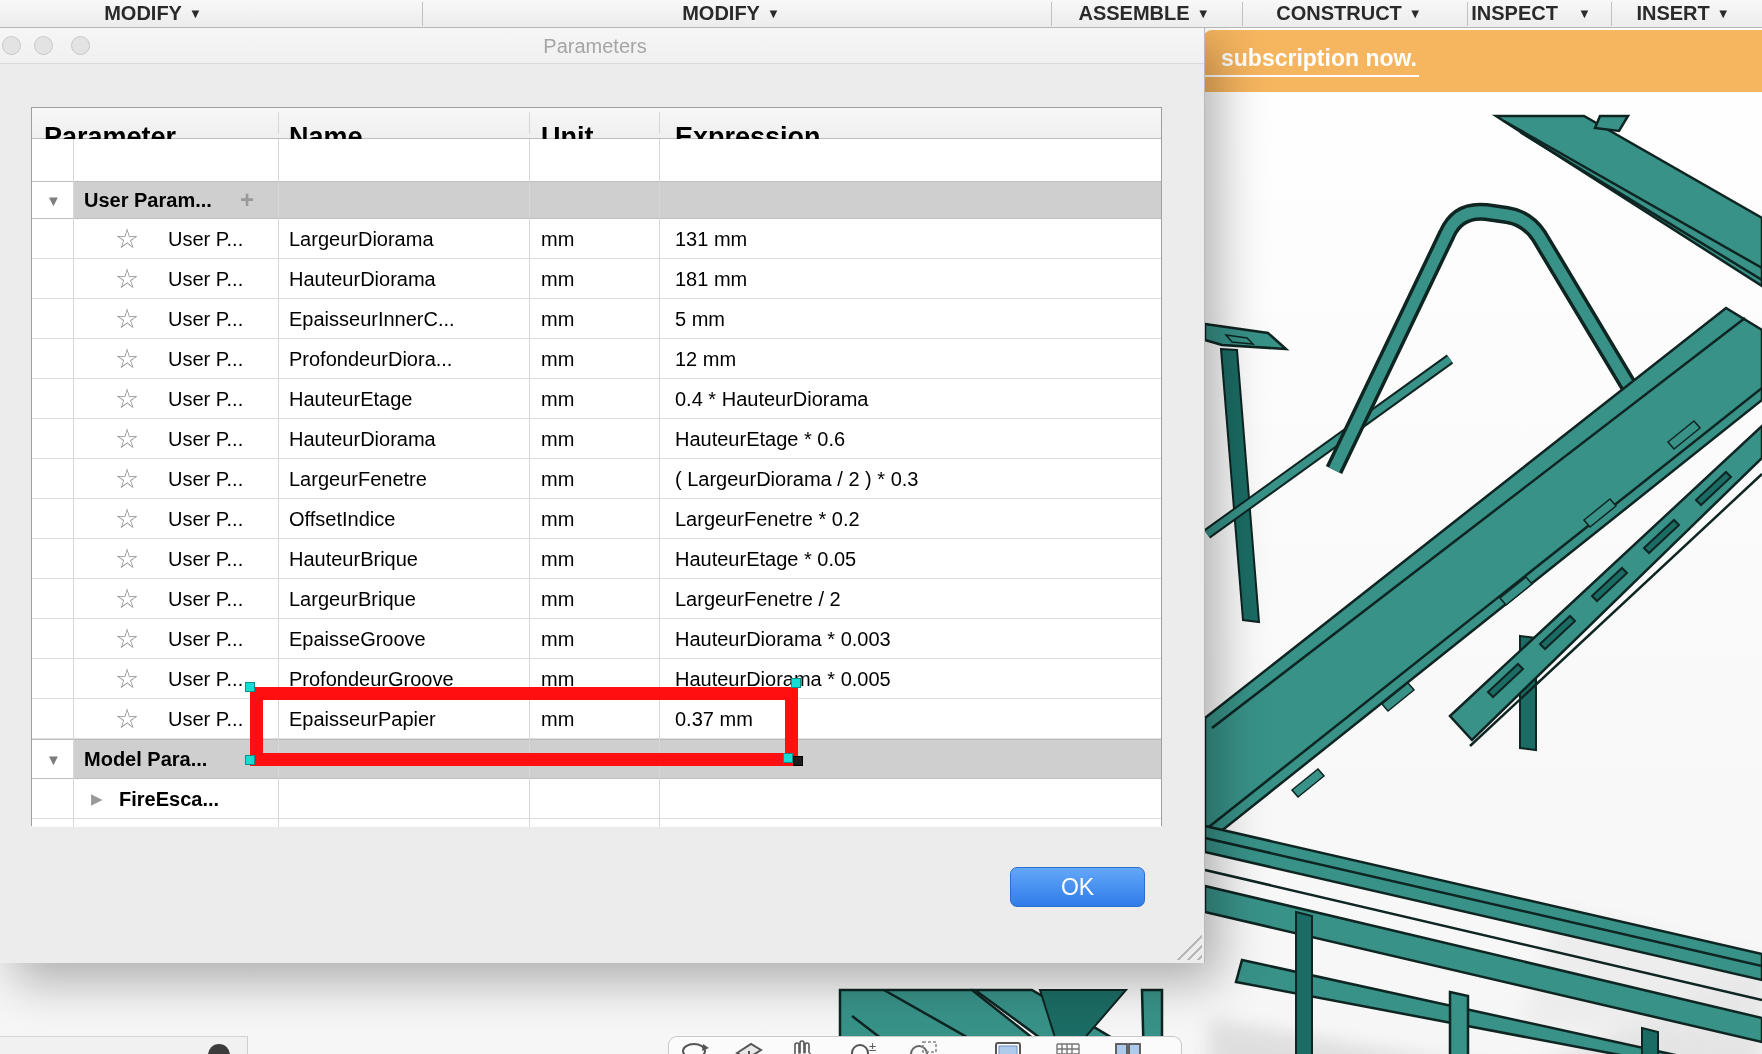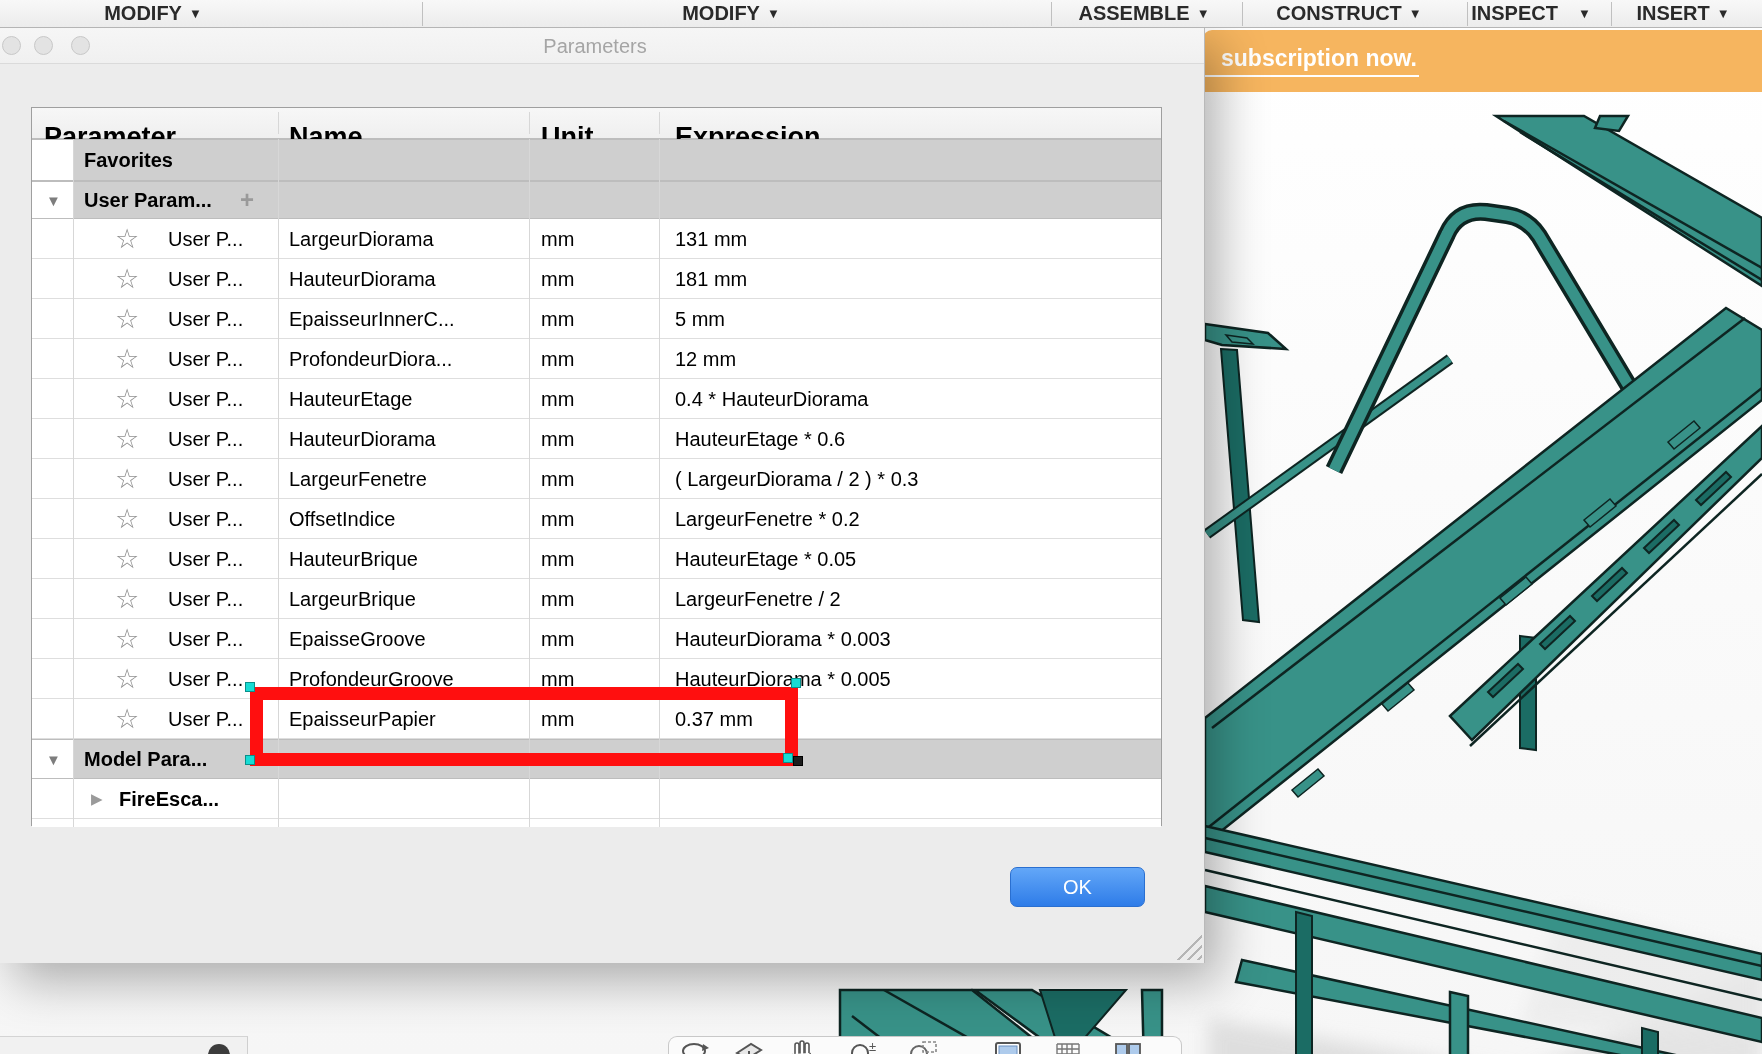--- a/index.html
+++ b/index.html
@@ -59,21 +59,21 @@
     font-size:24px; font-weight:bold; color:#9a9a9a; z-index:2; cursor:pointer; }
   .data-row { background:#fff; border-bottom:1px solid #dedede; }
   .star { position:absolute; left:83px; top:50%; transform:translateY(-50%);
     font-size:27px; color:#909090; cursor:pointer; line-height:1; }
   .cell { position:absolute; top:50%; transform:translateY(-50%); font-size:20px; color:#000; white-space:nowrap; }
   .c-param { left:136px; } .c-name { left:257px; } .c-unit { left:509px; } .c-expr { left:643px; }
 
   
   .ok-btn { position:absolute; left:1010px; top:839px; width:135px; height:40px;
     background:linear-gradient(#63a7f8,#2e7ce8); border:1px solid #2a6fd0; border-radius:7px;
-    color:#fff; font-size:20px; font-family:"Liberation Sans",sans-serif; cursor:pointer; }
+    color:#fff; font-size:23px; font-family:"Liberation Sans",sans-serif; cursor:pointer; }
 
   
   .red-box { position:absolute; left:250px; top:659px; width:548px; height:79px;
     border:13px solid var(--red); z-index:20; pointer-events:none; }
   .handle { position:absolute; width:10px; height:10px; background:var(--cyan);
     border:1px solid #0a8f8a; z-index:21; }
   .handle.dark { background:#1c1c1c; border-color:#000; }
 
   .resize-grip { position:absolute; left:1176px; top:906px; width:26px; height:26px; z-index:15; cursor:nwse-resize;
     background:repeating-linear-gradient(135deg, transparent 0 5px, #a8a8a8 5px 7px); 
@@ -209,24 +209,20 @@
       <span class="th" style="left:643px">Expression</span>
       <div class="colline" style="left:246px; top:4px; bottom:4px;"></div>
       <div class="colline" style="left:497px; top:4px; bottom:4px;"></div>
       <div class="colline" style="left:627px; top:4px; bottom:4px;"></div>
     </div>
     <div class="tbody" id="tbody">
       <div class="colline" style="left:41px"></div>
       <div class="colline" style="left:246px"></div>
       <div class="colline" style="left:497px"></div>
       <div class="colline" style="left:627px"></div>
-    <div class="row sec-row" style="top: 0px; height: 42px;">
-          <div class="sec-gutter"></div>
-          <span class="sec-label">Favorites</span>
-        </div>
         <div class="row sec-row" style="top: 42px; height: 38px;">
           <div class="sec-gutter"></div>
           <span class="tri">▼</span>
           <span class="sec-label">User Param...</span>
           <span class="plus-icon">+</span>
         </div>
         <div class="row data-row" style="top: 80px; height: 40px;">
           <span class="star">☆</span>
           <span class="cell c-param">User P...</span>
           <span class="cell c-name">LargeurDiorama</span>

